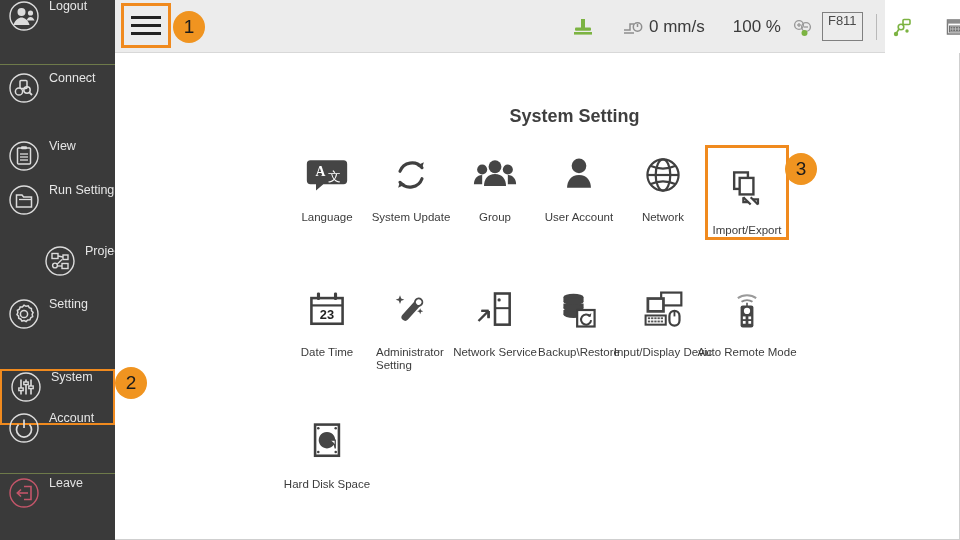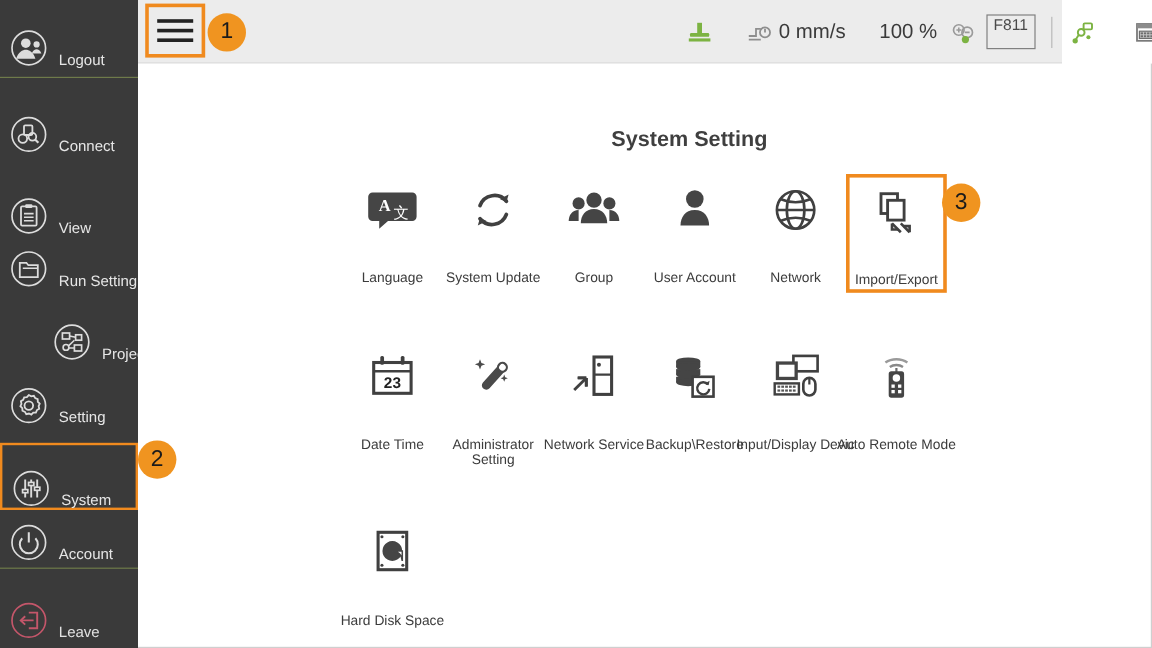--- a/index.html
+++ b/index.html
@@ -12,21 +12,21 @@
   #app { position: relative; width: 960px; height: 540px; }
 
   
   .sidebar {
     position: absolute; left: 0; top: 0;
     width: 115px; height: 540px;
     background: #3a3a3a;
   }
   .side-item {
     position: absolute; left: 0; width: 115px; height: 56px;
-    display: flex; align-items: flex-end; gap: 9px;
+    display: flex; align-items: flex-start; gap: 9px;
     padding-left: 8px;
     color: #e6e6e6;
     font-size: 12.5px;
   }
   .side-item .ico { width: 32px; height: 32px; flex: none; }
   .side-item .lbl { white-space: nowrap; line-height: 1; }
   .side-sep {
     position: absolute; left: 0; width: 115px; height: 1px;
     background: #6e7a4a;
   }
@@ -89,29 +89,29 @@
   .tile {
     width: 84px;
     display: flex; flex-direction: column; align-items: center;
     padding-top: 6px;
   }
   .tile .glyph {
     height: 48px; width: 48px;
     display: flex; align-items: center; justify-content: center;
   }
   .tile .tlabel {
-    margin-top: 27px;
+    margin-top: 12px;
     font-size: 11.5px; color: #3c3c3c;
-    text-align: center; line-height: 13px;
+    line-height: 13px;
     white-space: nowrap;
   }
   .tile.wraplabel .tlabel { white-space: normal; width: 70px; }
   .tile.selected {
     border: 3px solid #f08a1e;
-    padding-top: 5px;
+    padding-top: 16px;
     width: 84px;
   }
   .row2 { margin-top: 40px; }
   .row3 { margin-top: 40px; }
 
   
   .badge {
     position: absolute;
     width: 32px; height: 32px; border-radius: 50%;
     background: #f09420; color: #1b1b1b;

